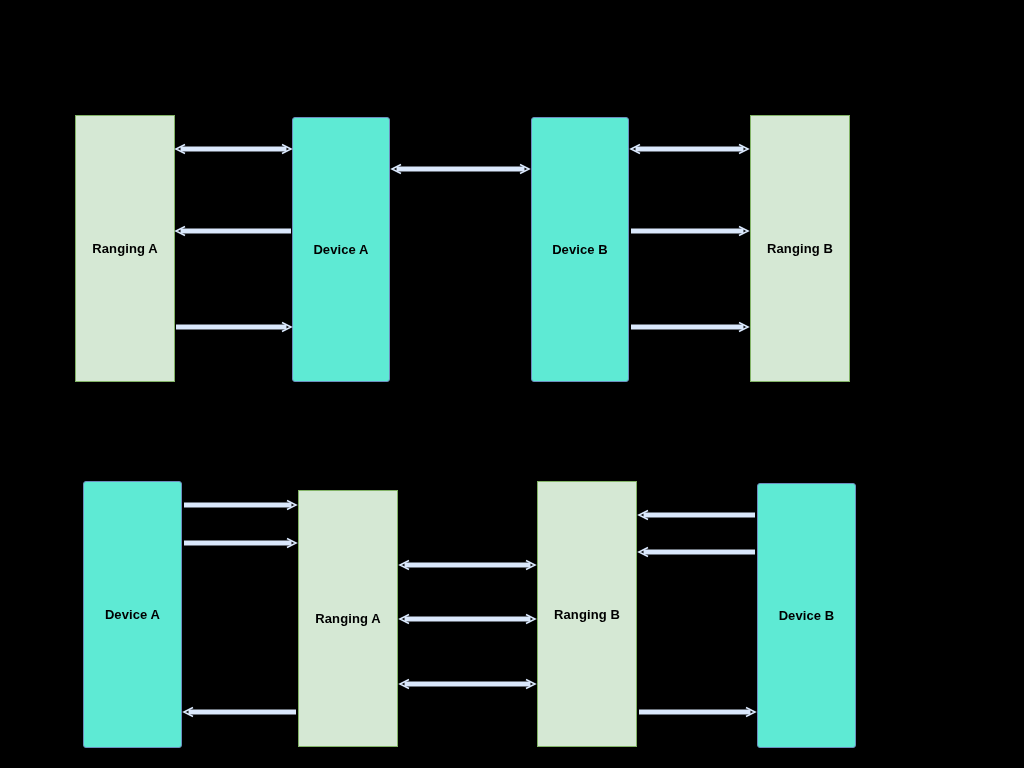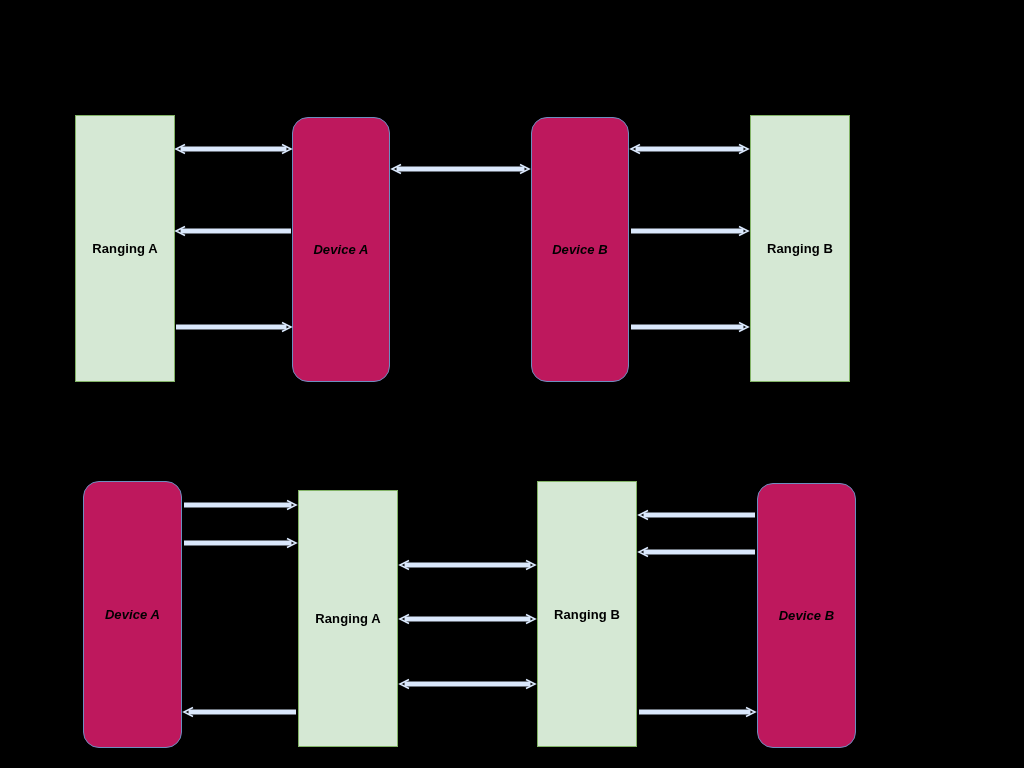--- a/index.html
+++ b/index.html
@@ -35,24 +35,23 @@
     letter-spacing: 0.1px;
     text-align: center;
     z-index: 2;
   }
   .lifeline.green {
     background: #d5e8d4;
     border: 1px solid #82b366;
     border-radius: 0;
   }
   .lifeline.blue {
-    background: #be185d;
+    background: #5eead4;
     border: 1px solid #6c8ebf;
-    border-radius: 16px;
-    font-style: italic;
+    border-radius: 3px;
   }
   .arrow-layer {
     position: absolute;
     left: 0;
     top: 0;
     width: 1024px;
     height: 768px;
     z-index: 3;
     pointer-events: none;
   }

